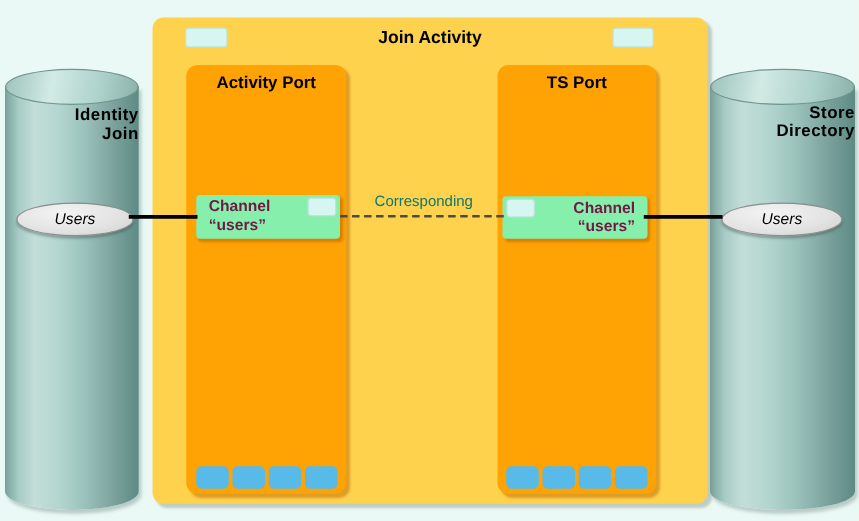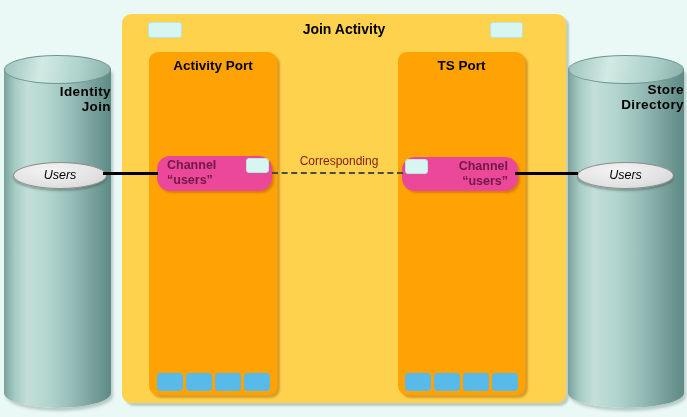--- a/index.html
+++ b/index.html
@@ -69,22 +69,22 @@
     border-radius:9px;
     box-shadow:3px 3px 2px rgba(185,105,0,.5);
   }
   .port-title{
     position:absolute;left:0;right:0;top:6px;
     text-align:center;
     font-size:13.5px;font-weight:bold;color:#000;
   }
   .channel{
     position:absolute;
-    background:#ec4899;
-    border-radius:13px;
+    background:#86efac;
+    border-radius:3px;
     box-shadow:2px 2px 2px rgba(175,95,0,.5);
   }
   .channel-text{
     position:absolute;top:2px;left:0;right:0;
     font-size:12.5px;font-weight:bold;color:#701945;
     line-height:15px;
   }
   .slot-row{
     position:absolute;left:0;right:0;bottom:4px;
     display:flex;justify-content:center;gap:3px;
@@ -98,21 +98,21 @@
   .solid-line{
     position:absolute;height:3px;background:#000;z-index:6;
   }
   .dashed-line{
     position:absolute;height:0;
     border-top:2px dashed #4a4a4a;z-index:5;
   }
   .corresponding{
     position:absolute;
     text-align:center;
-    font-size:12px;color:#7f1d1d;z-index:5;
+    font-size:12px;color:#0f766e;z-index:5;
   }
 </style>
 </head>
 <body>
 
 <div class="stage">
 
   <div class="cyl-body" style="left:4px;top:69px;width:107px;height:339px;"></div>
   <div class="cyl-cap" style="left:4px;top:55px;width:107px;height:29px;"></div>
   <div class="store-label" style="left:4px;top:84px;width:107px;">

